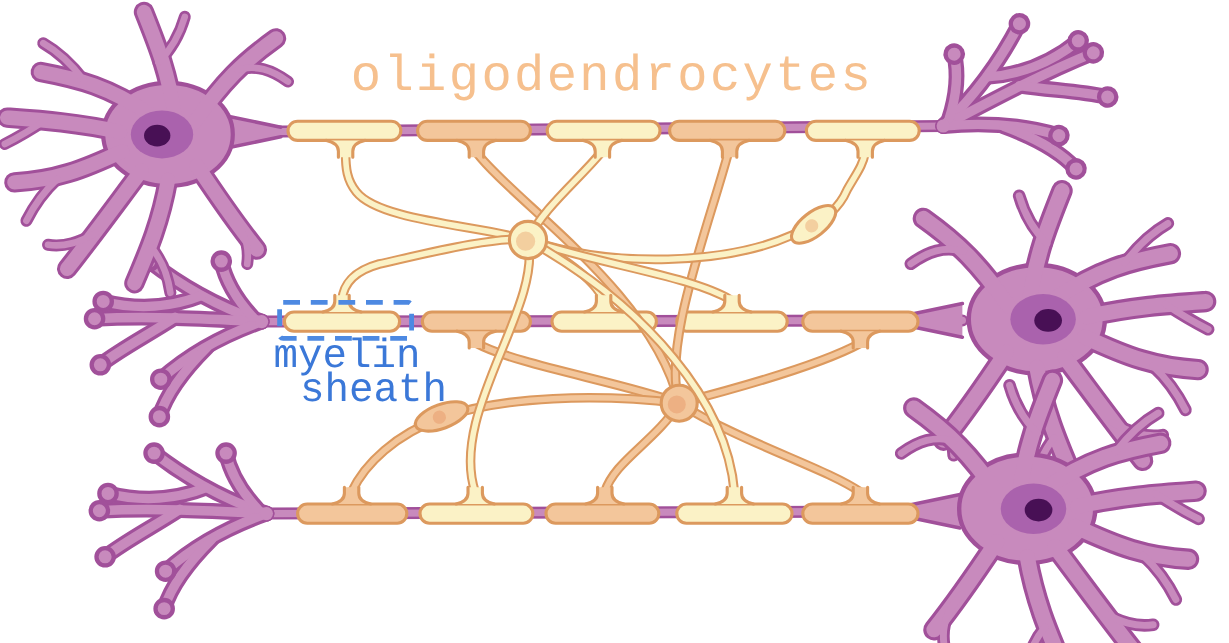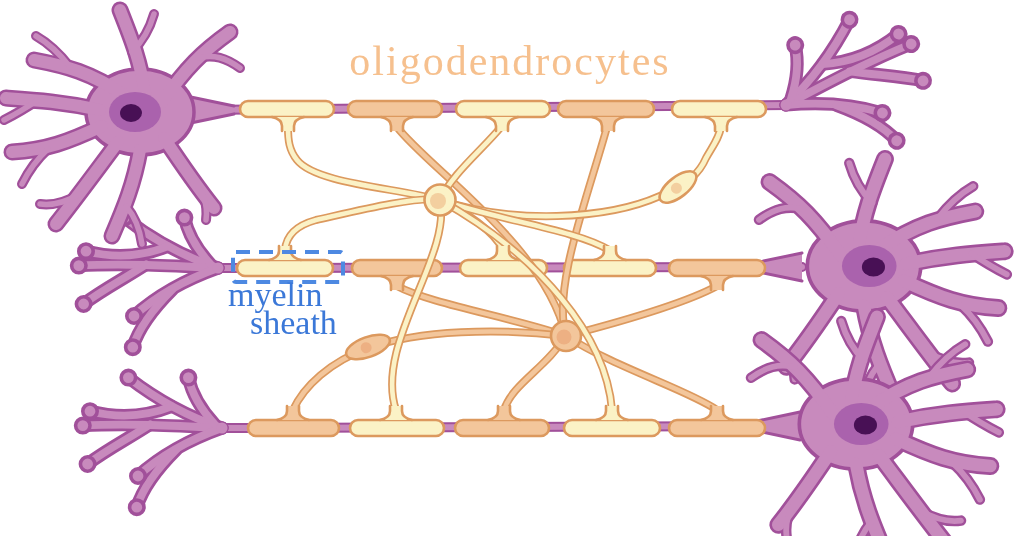--- a/index.html
+++ b/index.html
@@ -1,17 +1,17 @@
 <!DOCTYPE html>
 <html style="--page_bg: #ffffff; --neuron_fill: #c88abd; --neuron_outline: #a1509a; --nucleus_fill: #aa62ad; --nucleolus_fill: #481055; --myelin_cream: #fbf2c6; --myelin_peach: #f3c69b; --myelin_outline: #dc995e; --process_outline: #dc995e; --oligo_nucleus_cream: #f3cf9f; --oligo_nucleus_peach: #edb083; --title_color: #f6c08e; --label_blue: #3b78d8; --highlight_blue: #4d89e2;"><head>
 <meta charset="utf-8">
 <style>
   html,body{margin:0;padding:0;background:#fff;}
   #stage{position:relative;width:1016px;height:536px;background:var(--page_bg);overflow:hidden;
-         font-family:Liberation Serif, serif;}
+         font-family:Liberation Mono, monospace;}
   svg{display:block}
   
   .um,.uf,.om,.of,.fan-u,.fan-o{fill:none;stroke-linecap:round;stroke-linejoin:round}
   .um{stroke:var(--neuron_outline);stroke-width:17}
   .uf{stroke:var(--neuron_outline);stroke-width:10}
   .om{stroke:var(--neuron_fill);stroke-width:12}
   .of{stroke:var(--neuron_fill);stroke-width:5.5}
   .fan-u{stroke:var(--neuron_outline);stroke-width:11}
   .fan-o{stroke:var(--neuron_fill);stroke-width:6.5}
   .bulbs{fill:var(--neuron_fill);stroke:var(--neuron_outline);stroke-width:3}

